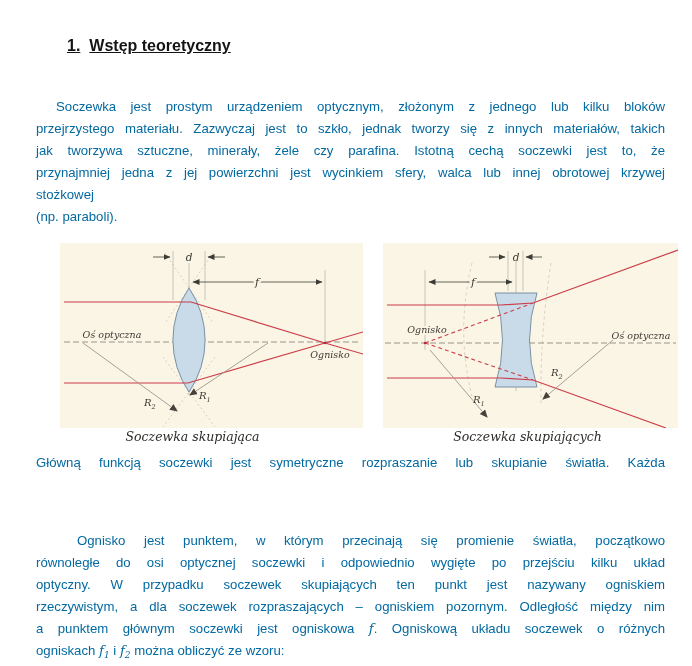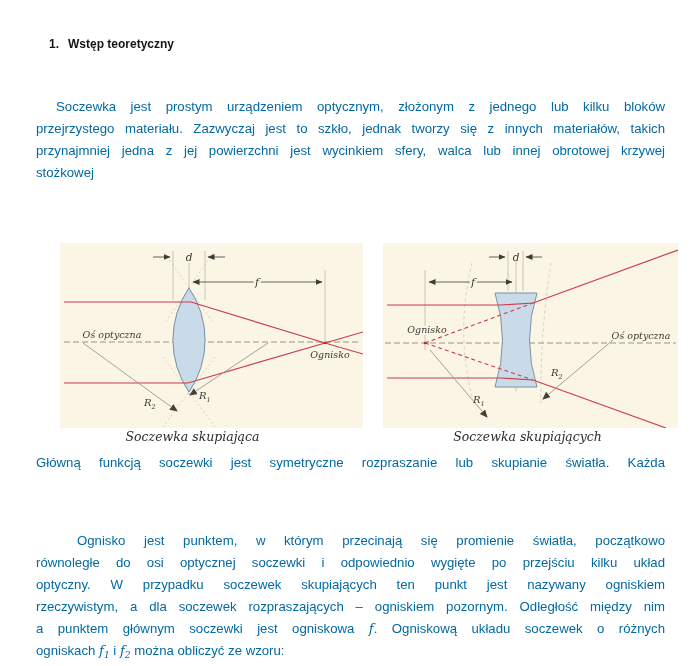--- a/index.html
+++ b/index.html
@@ -4,22 +4,22 @@
 <style>
   html,body{margin:0;padding:0;}
   body{
     width:692px;height:666px;position:relative;background:#ffffff;
     font-family:"Liberation Sans",sans-serif;color:#1c1c1c;
     -webkit-font-smoothing:antialiased;
   }
   .page{position:absolute;inset:0;overflow:hidden;background:#ffffff;}
 
   .heading{
-    position:absolute;left:49px;top:37px;
-    font-size:12px;font-weight:bold;color:#141414;
+    position:absolute;left:67px;top:37px;
+    font-size:16px;font-weight:bold;color:#141414;text-decoration:underline;
   }
   .heading .ht{margin-left:9px;}
 
   .para{position:absolute;left:36px;width:629px;font-size:13.2px;color:#0369a1;}
   .p1{top:96px;}
   .p2{top:452px;}
   .p3{top:530px;}
   .tline{line-height:22px;min-height:22px;text-align:left;}
   .tline.jl{text-align:justify;text-align-last:justify;}
   .it{font-family:"DejaVu Serif",serif;font-style:italic;}
@@ -46,22 +46,24 @@
 
 <div class="page">
 
   <div class="heading">
     <span>1.</span><span class="ht">Wstęp teoretyczny</span>
   </div>
 
   <div class="para p1">
       <div class="tline jl" style="text-indent: 20px;"><span>Soczewka jest prostym urządzeniem optycznym, złożonym z jednego lub kilku bloków</span></div>
       <div class="tline jl"><span>przejrzystego materiału. Zazwyczaj jest to szkło, jednak tworzy się z innych materiałów, takich</span></div>
+      <div class="tline jl"><span>jak tworzywa sztuczne, minerały, żele czy parafina. Istotną cechą soczewki jest to, że</span></div>
       <div class="tline jl"><span>przynajmniej jedna z jej powierzchni jest wycinkiem sfery, walca lub innej obrotowej krzywej</span></div>
       <div class="tline"><span>stożkowej</span></div>
+      <div class="tline"><span>(np. paraboli).</span></div>
     </div>
 
   <svg class="figpanel" id="fig-left" width="303" height="185" viewBox="0 0 303 185">
     <defs>
       <marker id="mdl" markerWidth="8" markerHeight="7" refX="6.5" refY="3" orient="auto" markerUnits="userSpaceOnUse">
         <path d="M0,0 L7,3 L0,6 Z" fill="#3c3c36"></path>
       </marker>
       <marker id="mgl" markerWidth="9" markerHeight="8" refX="7" refY="3.5" orient="auto" markerUnits="userSpaceOnUse">
         <path d="M0,0 L8,3.5 L0,7 Z" fill="#44423a"></path>
       </marker>

